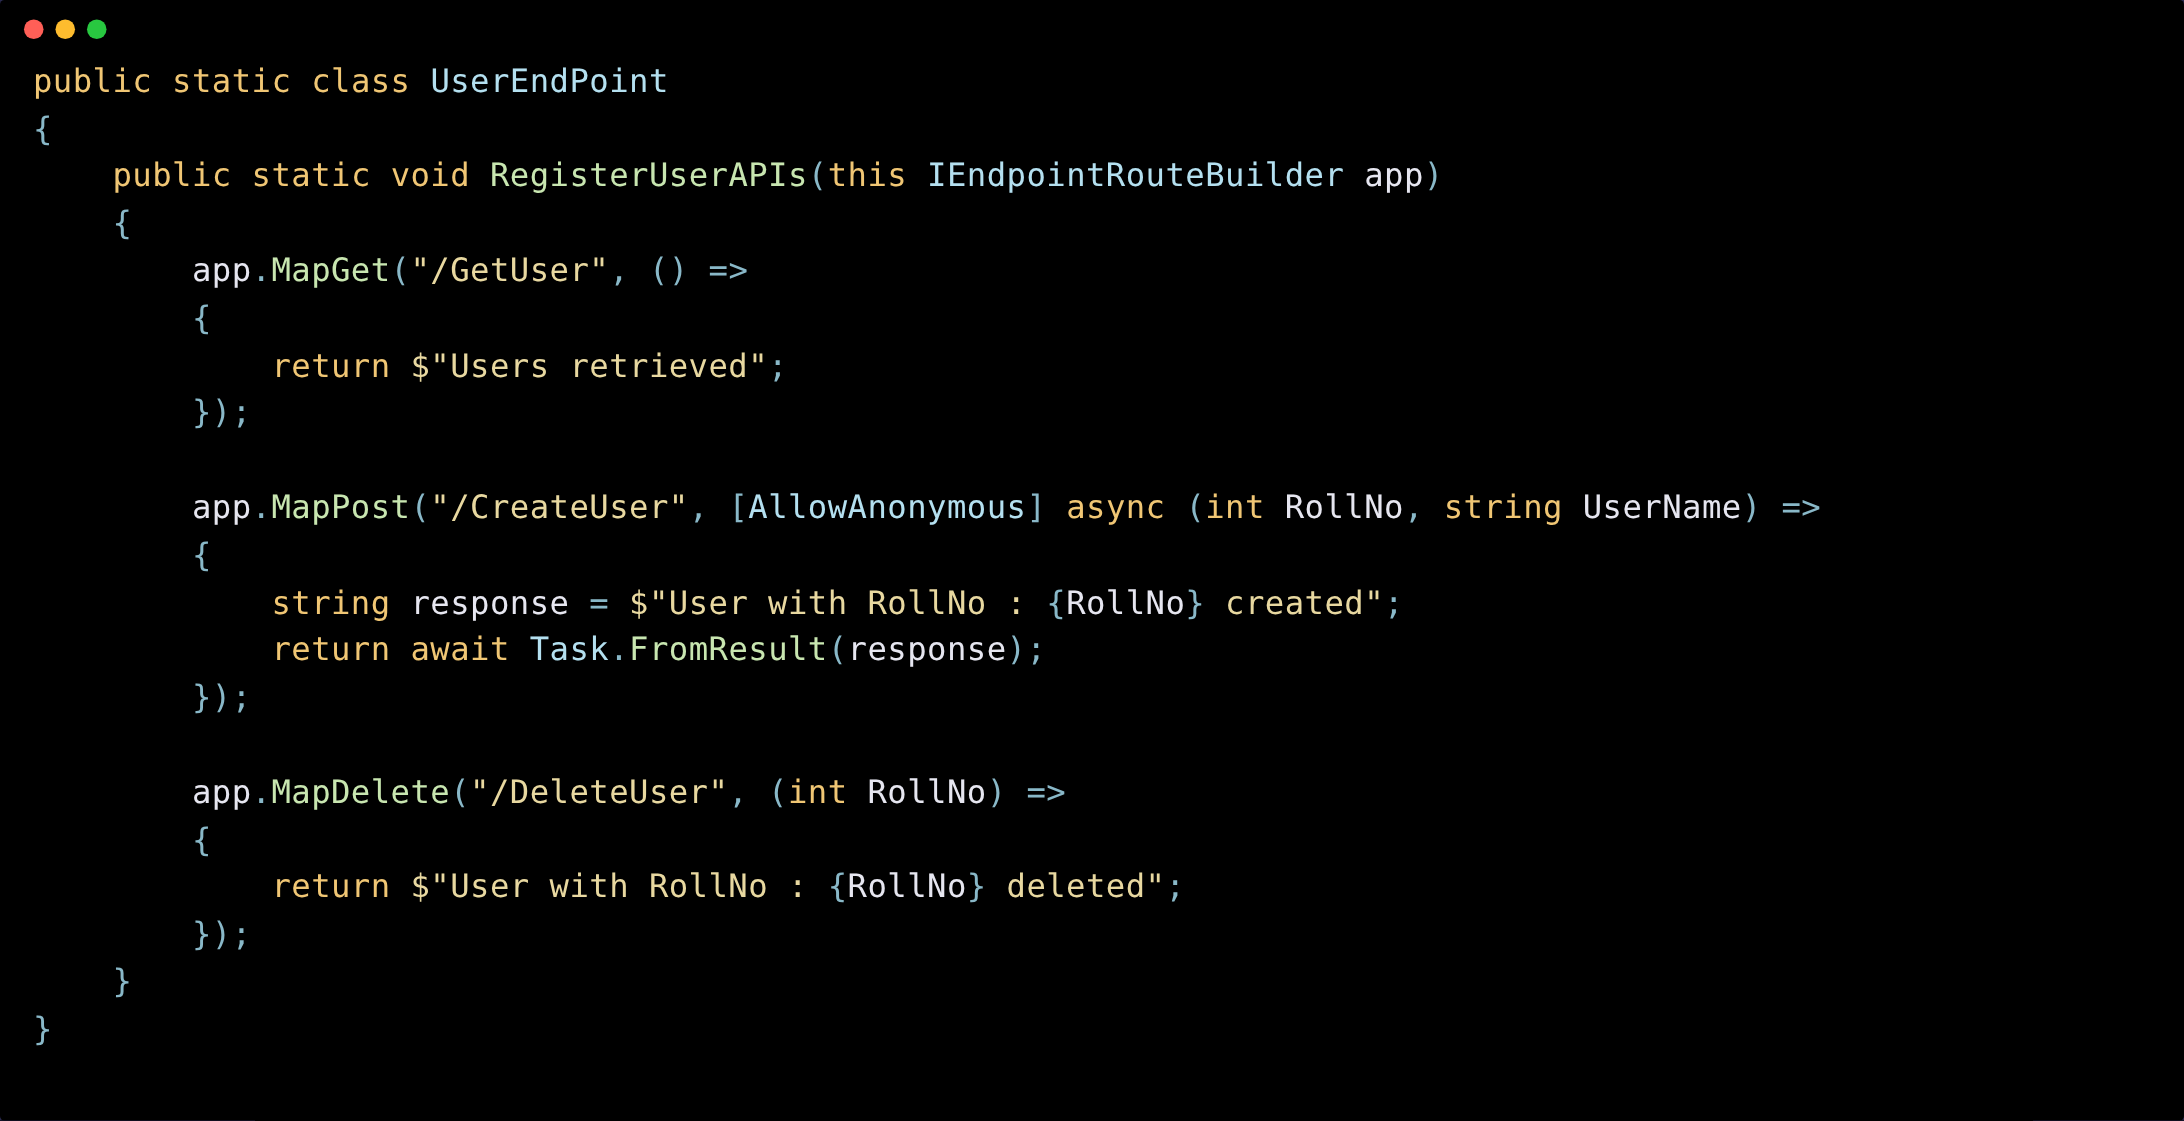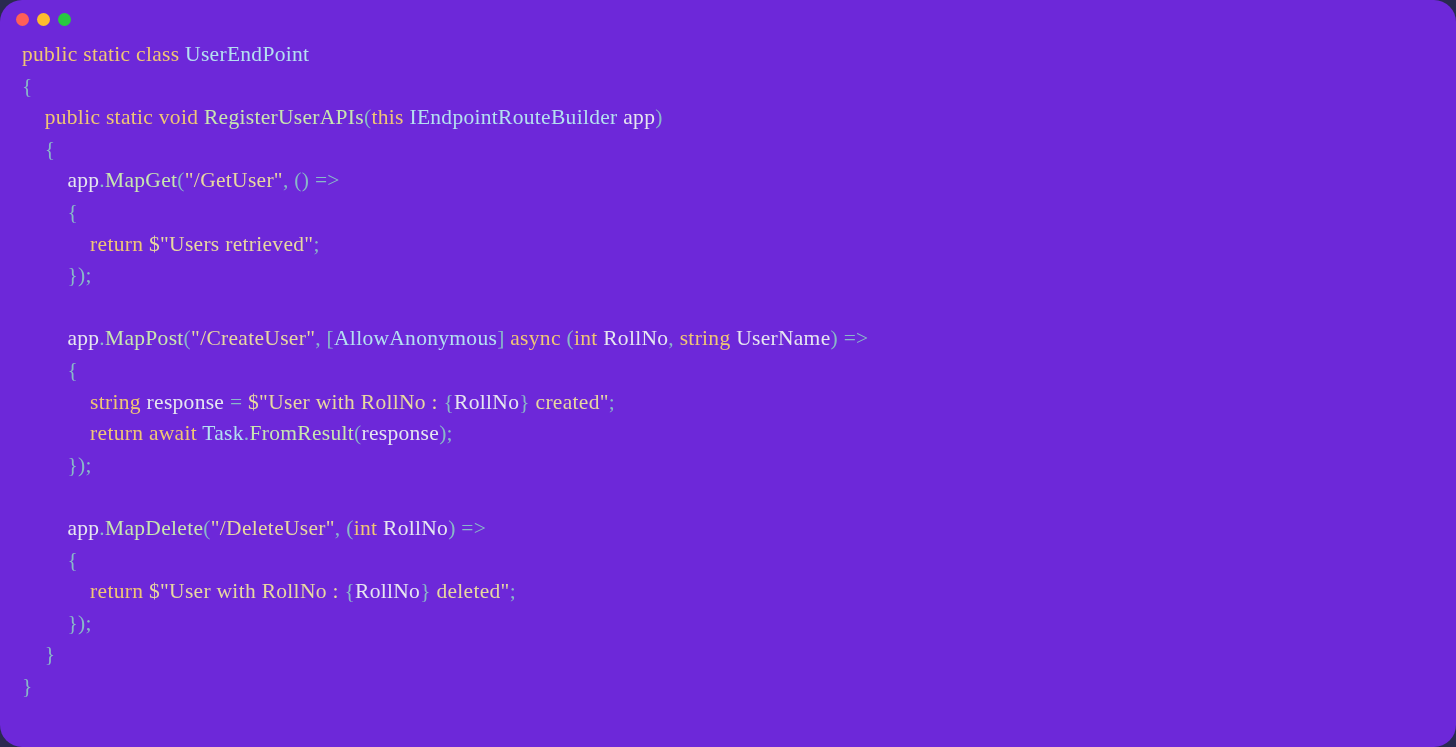--- a/index.html
+++ b/index.html
@@ -9,26 +9,25 @@
     }
     body {
       background: #2a2a50;
       width: 1456px;
       height: 747px;
       font-family: 'SF Mono', 'Monaco', 'Menlo', 'Consolas', monospace;
       font-size: 21.5px;
       overflow: hidden;
     }
     .window {
-      background: #6d28d9;
+      background: #000000;
       width: 100%;
       height: 100%;
-      border-radius: 22px;
+      border-radius: 3px;
       overflow: hidden;
-      font-family: Liberation Serif, serif;
     }
     .titlebar {
       display: flex;
       align-items: center;
       padding: 13px 16px;
       gap: 8px;
     }
     .traffic-light {
       width: 13px;
       height: 13px;

